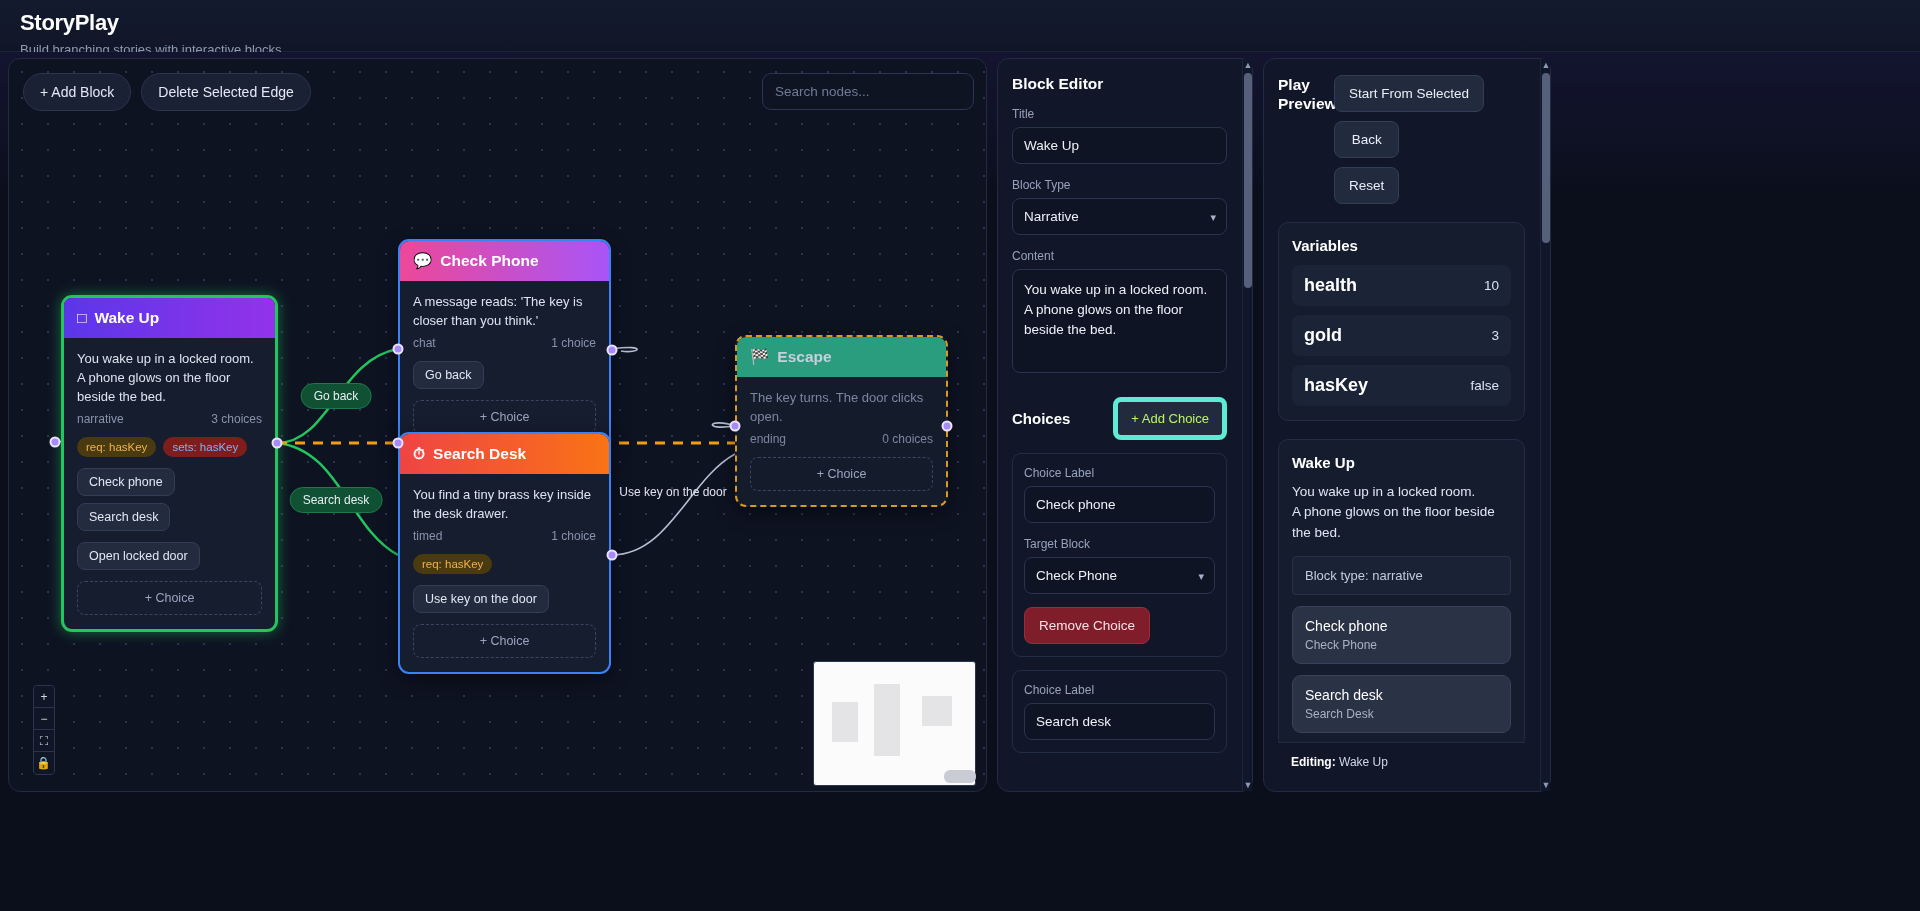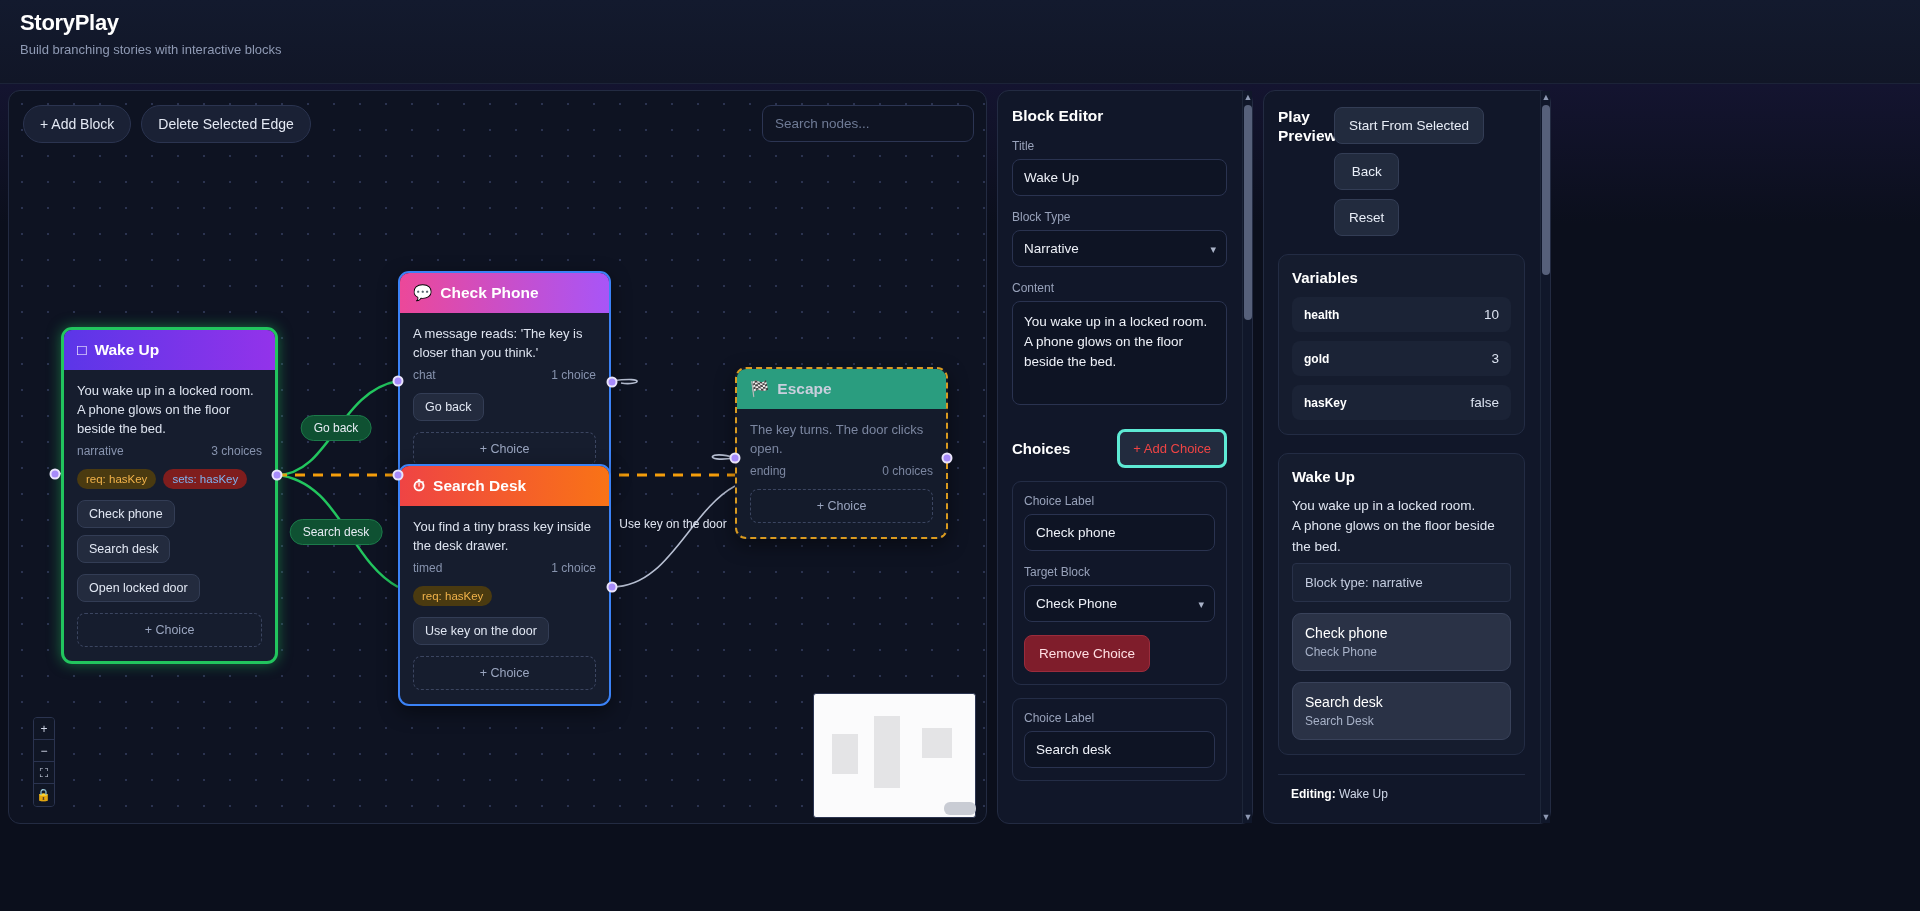--- a/index.html
+++ b/index.html
@@ -6,21 +6,21 @@
   html, body {
     width: 1920px; height: 911px;
     background: #0b0f1c;
     font-family: "Liberation Sans", sans-serif;
     color: #e8ecf5;
     overflow: hidden;
   }
 
   
   #app-header {
-    height: 84px;
+    height: 52px;
     padding: 10px 20px 0 20px;
     background: linear-gradient(180deg,#131a2e 0%, #111627 100%);
     border-bottom: 1px solid #1c2338;
   }
   #app-title { font-size: 22px; font-weight: bold; letter-spacing: -.3px; color:#ffffff; }
   #app-subtitle { font-size: 13px; color:#8f9ab4; margin-top: 6px; }
 
   
   #workspace {
     position: relative;
@@ -182,21 +182,21 @@
   .select-wrap { position:relative; }
   .select-wrap .chev {
     position:absolute; right:11px; top:50%; transform:translateY(-50%);
     color:#aab3c8; font-size:11px; pointer-events:none;
   }
   #choices-row {
     display:flex; align-items:center; justify-content:space-between; margin-top:20px;
   }
   #choices-row .panel-title { font-size:15px; }
   .btn-add-choice {
-    background:#222b3e; border:3px solid #5eead4; color:#ef4444;
+    background:#222b3e; border:5px solid #5eead4; color:#bef264;
     border-radius:8px; padding:9px 13px; font-size:13px; cursor:pointer;
     font-family:"Liberation Sans", sans-serif;
   }
   .choice-card {
     margin-top:13px; border:1px solid #242d46; border-radius:9px; padding:12px 11px;
   }
   .choice-card .field-label:first-child { margin-top:0; }
   .btn-remove {
     margin-top:13px; background:#7f1d2b; border:1px solid #9b2c3c; color:#ffdfe3;
     border-radius:8px; padding:10px 14px; font-size:13.5px; cursor:pointer;
@@ -221,25 +221,25 @@
   .card {
     margin-top:18px; background:#151c2e; border:1px solid #232c44;
     border-radius:10px; padding:14px 13px;
   }
   .card-title { font-size:15px; font-weight:bold; color:#fff; margin-bottom:11px; }
   .var-row {
     display:flex; justify-content:space-between; align-items:center;
     background:#1b2336; border-radius:8px; padding:10px 12px; margin-bottom:9px;
   }
   .var-row:last-child { margin-bottom:0; }
-  .var-name { font-size:12px; font-weight:bold; color:#fff; }
+  .var-name { font-size:18px; font-weight:bold; color:#fff; }
   .var-val { font-size:13.5px; color:#dbe2f0; }
   .story-text { font-size:13.5px; line-height:1.5; color:#dfe5f1; margin-top:9px; white-space:pre-line; }
   .bt-pill {
-    margin-top:6px; background:#1a2235; border:1px solid #283busy;
+    margin-top:13px; background:#1a2235; border:1px solid #283busy;
     border:1px solid #283149; border-radius:4px; padding:11px 12px;
     font-size:13px; color:#c3ccdf;
   }
   .pp-choice {
     margin-top:11px; background:#2a3246; border:1px solid #39425a;
     border-radius:9px; padding:11px 12px; cursor:pointer;
   }
   .pp-choice-label { font-size:14px; color:#ffffff; }
   .pp-choice-target { font-size:12px; color:#a8b2c8; margin-top:4px; }
   #editing-bar {

